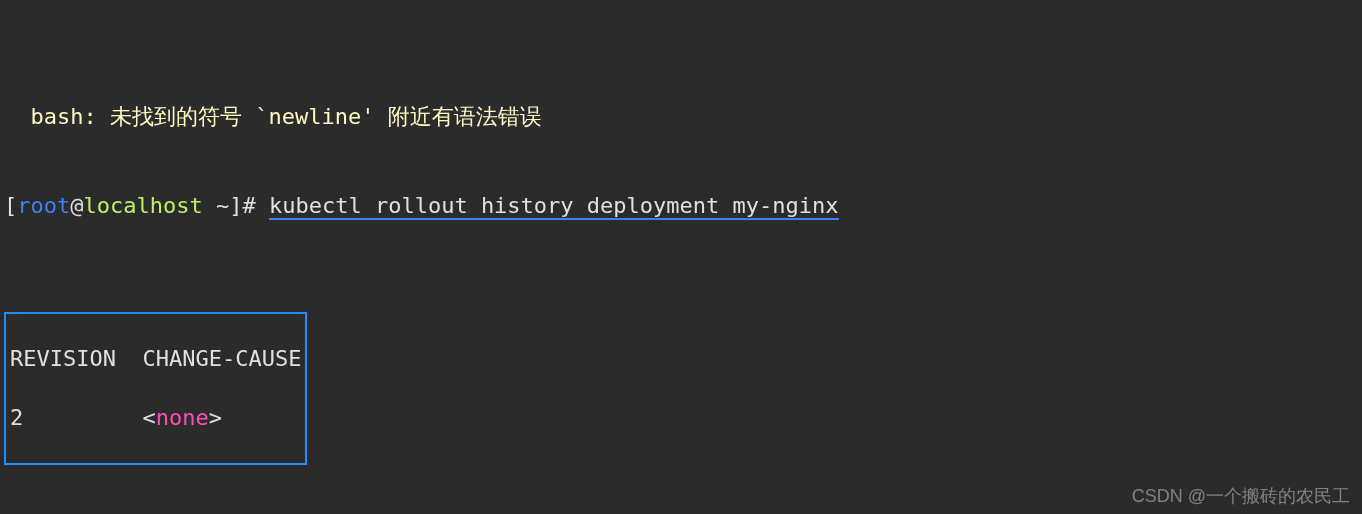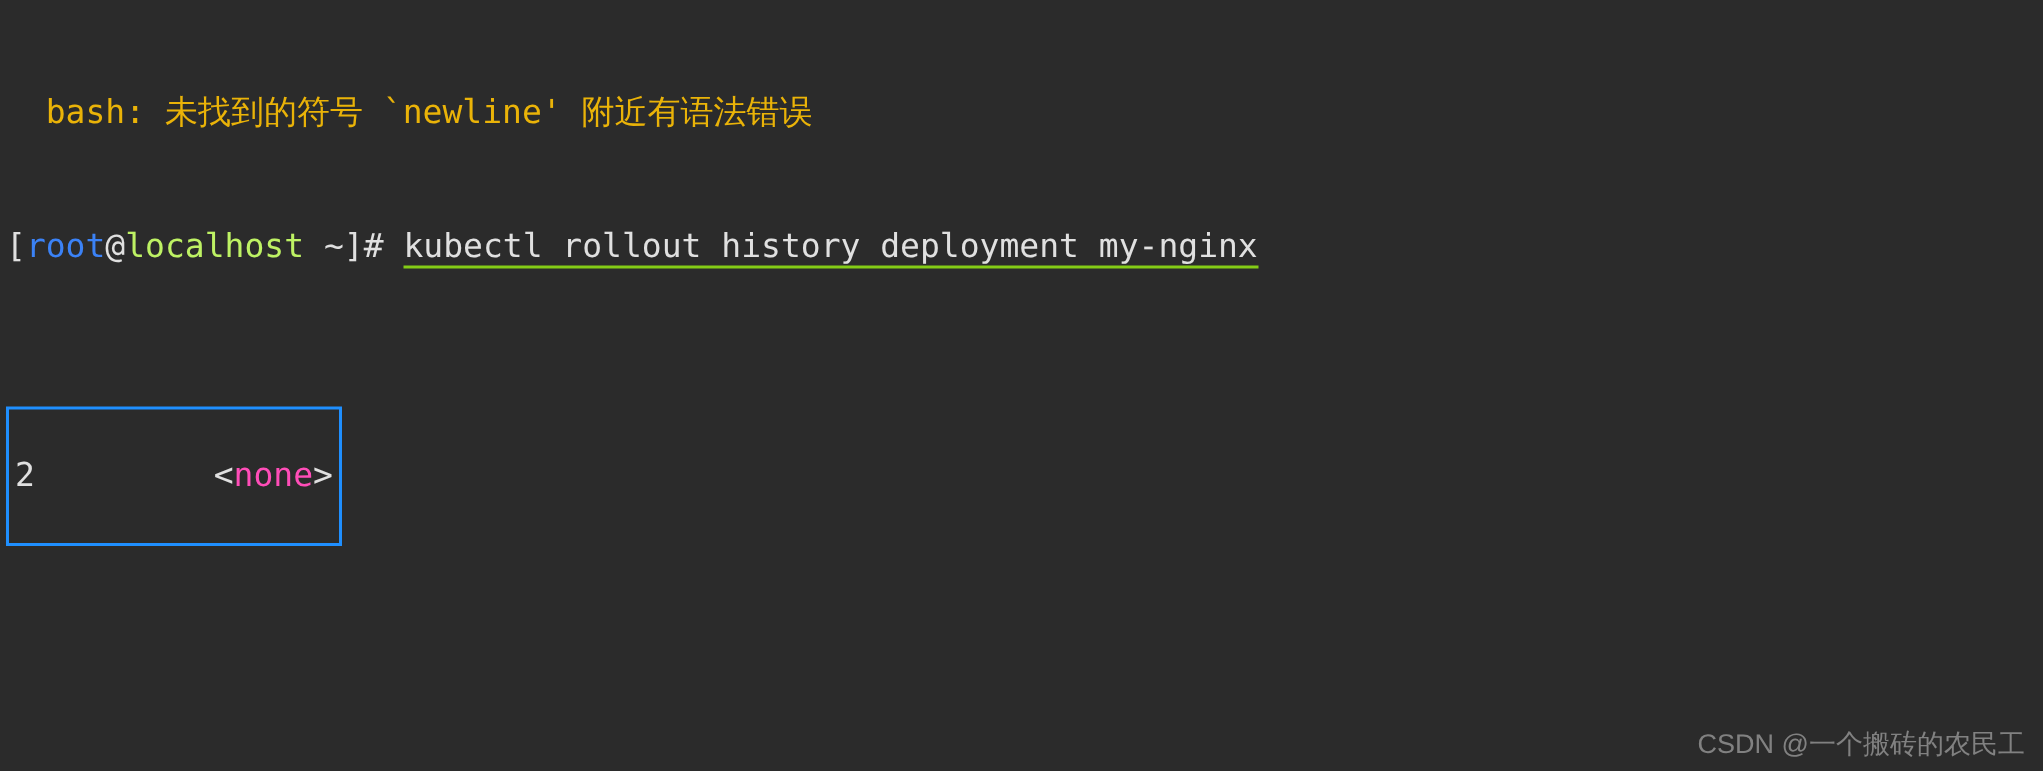--- a/index.html
+++ b/index.html
@@ -14,53 +14,54 @@
     overflow: hidden;
     padding: 2px 4px;
   }
   .term { white-space: pre; }
   .bracket { color: #e0e0e0; }
   .user { color: #3b82f6; }
   .host { color: #bef264; }
   .path { color: #e0e0e0; }
   .prompt-hash { color: #e0e0e0; }
   .cmd { color: #e0e0e0; }
-  .ul-red { border-bottom: 2px solid #84cc16; padding-bottom: 0px; }
+  .ul-red { border-bottom: 2px solid #3b82f6; padding-bottom: 0px; }
   .none-angle { color: #e0e0e0; }
   .none-word { color: #ff4db8; margin-top: 45px; }
   .box-blue {
     border: 2px solid #1f8fff;
     display: inline-block;
     padding: 0 4px;
     margin-top: 2px;
     margin-bottom: 2px;
   }
   .box-row { white-space: pre; }
   .line { white-space: pre; }
   .watermark {
     position: absolute;
     right: 12px;
     bottom: 6px;
     font-size: 18px;
     font-family: Liberation Sans, sans-serif;
     color: rgba(200,200,200,0.55);
   }
-  .topcut { color: #eab308; }
+  .topcut { color: #fef9c3; margin-top: 41px; }
 </style>
 </head>
 <body>
 
 <div class="term">
 
 <div class="line topcut"><span>  bash: 未找到的符号 `newline' 附近有语法错误</span></div>
 
 <div class="line"><span class="bracket">[</span><span class="user">root</span><span>@</span><span class="host">localhost</span><span class="path"> ~</span><span class="bracket">]</span><span class="prompt-hash"># </span><span class="cmd ul-red">kubectl rollout history deployment my-nginx</span></div>
 
 
 <div class="box-blue">
+<div class="box-row">REVISION  CHANGE-CAUSE</div>
 <div class="box-row"><span>2</span>         <span class="none-angle">&lt;</span><span class="none-word">none</span><span class="none-angle">&gt;</span></div>
 </div>
 
 
 
 
 
 
 
 

